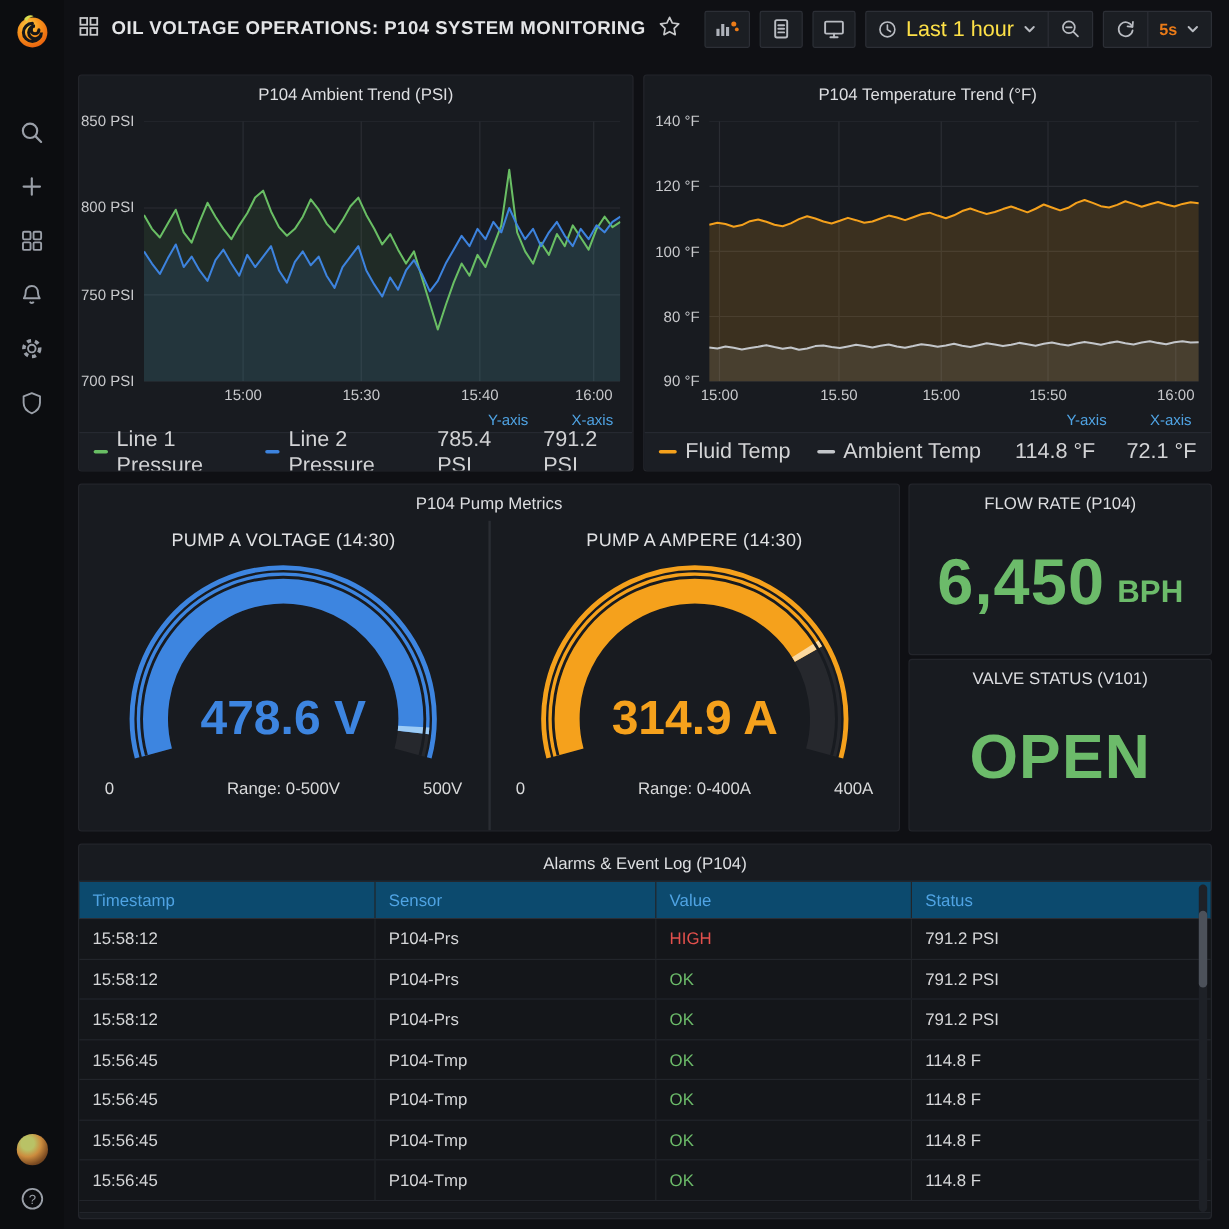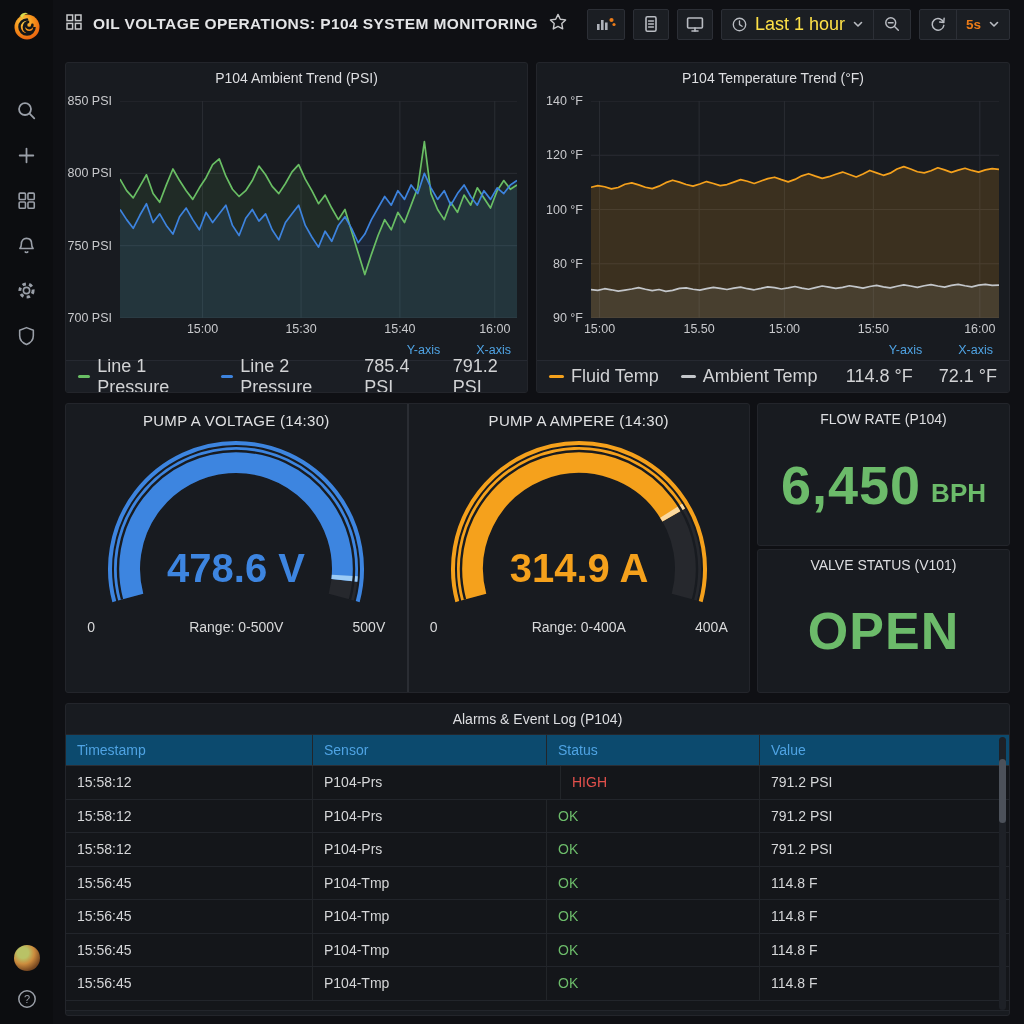--- a/index.html
+++ b/index.html
@@ -69,21 +69,21 @@
   .stat-value.valve { font-size:52px; }
   
   .tbl-header, .tbl-row { display:grid; grid-template-columns:246px 234px 213px 1fr; align-items:stretch; }
   .tbl-header { height:32px; background:#0c4a6e; border-top:1px solid #24262c; border-bottom:1px solid #2b2e35;
     color:#4FA3E3; font-size:14px; }
   .tbl-rows { background:#14161a; }
   .tbl-row { height:33.5px; border-bottom:1px solid #22252b; font-size:14px; color:#d5d6d8; }
   .tbl-cell { display:flex; align-items:center; padding-left:11px; }
   .tbl-row .tbl-cell + .tbl-cell, .tbl-header .tbl-cell + .tbl-cell { border-left:1px solid #222529; }
   .tbl-header .tbl-cell { cursor:pointer; }
-  .st-high { color:#E2504C;margin-left:14px; }
+  .st-high { color:#E2504C; }
   .st-ok { color:#6CBB6A; }
   .partial-row { height:10px; background:#14161a; border-bottom:1px solid #22252b; }
   .tbl-scroll { position:absolute; right:3px; top:33px; bottom:5px; width:7px; background:#1e2127; border-radius:4px; }
   .tbl-thumb { position:absolute; top:22px; height:64px; width:7px; background:#4c515a; border-radius:4px; cursor:grab; }
   
   #panel-pressure    { left:65px;  top:62px;  width:463px; height:331px; }
   #panel-temperature { left:536px; top:62px;  width:474px; height:331px; }
   #panel-pump        { left:65px;  top:403px; width:685px; height:290px; }
   #panel-flow        { left:757px; top:403px; width:253px; height:143px; }
   #panel-valve       { left:757px; top:549px; width:253px; height:144px; }
@@ -337,20 +337,21 @@
         <span>Ambient Temp</span>
       </span>
     <span class="legend-values">
       <span>114.8 °F</span>
       <span>72.1 °F</span>
     </span>
   </div>
 </section>
 
 <section class="panel" id="panel-pump">
+  <div class="panel-title">P104 Pump Metrics</div>
   <div class="gauges-row">
     <div class="gauge-half">
       <div class="gauge-subtitle">PUMP A VOLTAGE (14:30)</div>
       <svg class="gauge-svg" viewBox="0 0 300 182">
         <g class="gauge-arcs">
             <path d="M 44.71408493449154 164.2112759161747 A 109 109 0 1 1 255.28591506550845 164.21127591617477" stroke="#26282d" stroke-width="26" fill="none"></path>
             <path d="M 44.71408493449154 164.2112759161747 A 109 109 0 1 1 258.40049794709125 147.4163060935956" stroke="#3D85E0" stroke-width="26" fill="none"></path>
             <path d="M 258.8067849576066 142.4871833016453 A 109 109 0 0 1 258.40049794709125 147.4163060935956" stroke="#9CCBF5" stroke-width="26" fill="none"></path>
             <path d="M 36.02075249788993 166.5406473220974 A 118 118 0 1 1 263.97924750211007 166.54064732209744" stroke="#181b20" stroke-width="2.4" fill="none"></path>
             <path d="M 28.293345887577374 168.61119968291757 A 126 126 0 1 1 271.7066541124226 168.61119968291763" stroke="#3D85E0" stroke-width="4" fill="none"></path>
@@ -397,22 +398,22 @@
   <div class="stat-body">
     <span class="stat-value valve" style="color: rgb(108, 187, 106);">OPEN</span>
   </div>
 </section>
 
 <section class="panel" id="panel-table">
   <div class="panel-title">Alarms &amp; Event Log (P104)</div>
   <div class="tbl-header">
     <div class="tbl-cell">Timestamp</div>
     <div class="tbl-cell">Sensor</div>
+    <div class="tbl-cell">Value</div>
     <div class="tbl-cell">Status</div>
-    <div class="tbl-cell">Value</div>
   </div>
   <div class="tbl-rows">
     <div class="tbl-row">
       <div class="tbl-cell">15:58:12</div>
       <div class="tbl-cell">P104-Prs</div>
       <div class="tbl-cell status-cell st-high">HIGH</div>
       <div class="tbl-cell">791.2 PSI</div>
     </div>
     <div class="tbl-row">
       <div class="tbl-cell">15:58:12</div>

